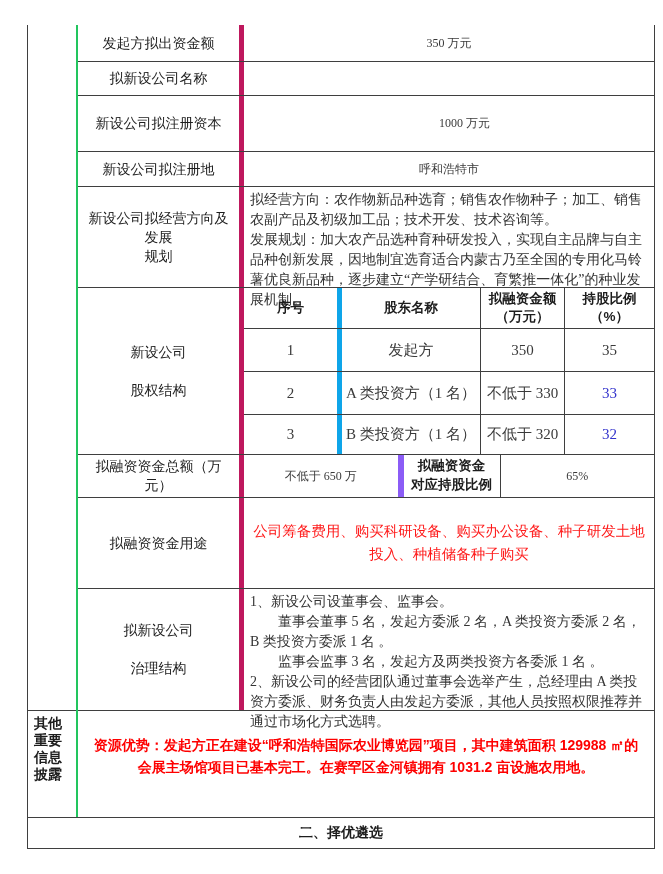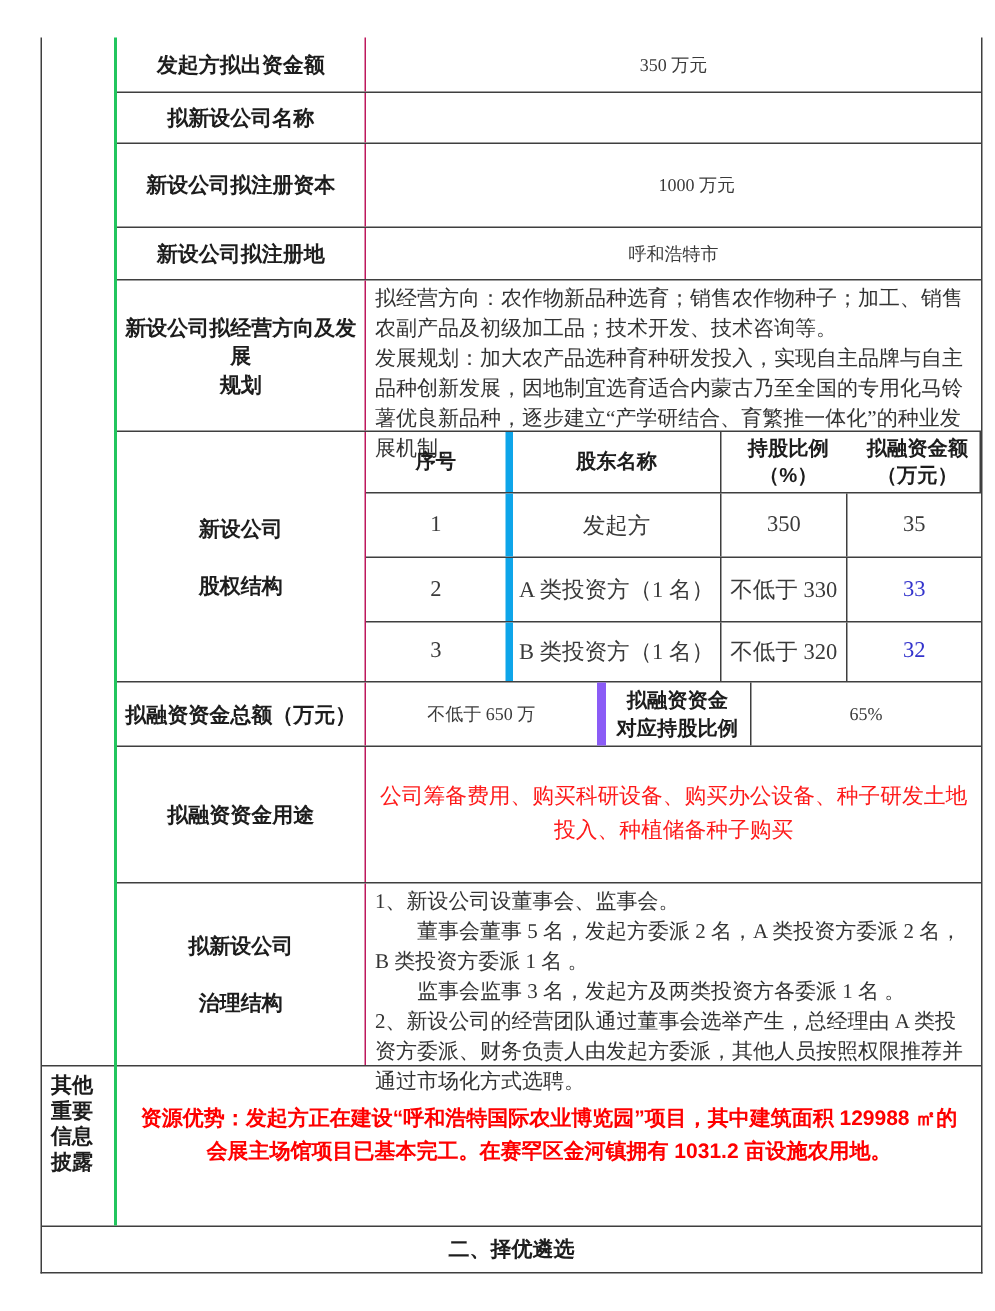--- a/index.html
+++ b/index.html
@@ -27,24 +27,24 @@
     height:106px; padding:4px 6px;
     font-family:"Liberation Sans", sans-serif; font-weight:bold;
     font-size:14px; line-height:17px; color:#1d1d1d;
     white-space:pre-line;
   }
 
   .main { flex:1; display:flex; flex-direction:column; }
   .row { display:flex; border-bottom:1px solid #3f3f3f; }
 
   .label-cell {
-    width:166px; border-right:1px solid #be185d;
+    width:166px; border-right:5px solid #be185d;
     display:flex; align-items:center; justify-content:center;
     text-align:center; padding:2px 5px;
-    font-family:"Liberation Sans", sans-serif; font-weight:bold;
+    font-family:"Liberation Sans", sans-serif; font-weight:normal;
     font-size:14px; line-height:19px; color:#1d1d1d;
     white-space:pre-line;
   }
   .value-cell {
     flex:1; display:flex; align-items:center; justify-content:center;
     text-align:left; font-size:12px; color:#3a3a3a; padding:2px 4px;
   }
   .para-cell {
     flex:1; display:block; text-align:left;
     font-size:14px; line-height:20px; color:#333333;
@@ -82,21 +82,21 @@
     font-size:13.5px; line-height:18px; color:#1d1d1d; white-space:pre-line;
   }
   .eq-data { font-size:15px; color:#3a3a3a; }
 
   
   .fin-c1 { width:117px; border-right:6px solid #8b5cf6; }
   .fin-c2 { width:97px;  border-right:1px solid #3f3f3f; }
   .fin-c3 { flex:1; }
   .fin-sublabel {
     display:flex; align-items:center; justify-content:center; text-align:center;
-    font-family:Liberation Sans, sans-serif; font-weight:bold;
+    font-family:Liberation Mono, monospace; font-weight:bold;
     font-size:13.5px; line-height:19px; color:#1d1d1d; white-space:pre-line; padding:1px 2px;
   }
 
   .red-center {
     flex:1; display:flex; align-items:center; justify-content:center;
     text-align:center; font-size:14.5px; line-height:23px;
     color:#fe1a1a; padding:2px 8px;
   }
 
   .disclosure-row { display:flex; height:106px; }
@@ -159,23 +159,23 @@
         </div>
 
         <div class="row h-r6">
           <div class="label-cell">新设公司
 
 股权结构</div>
           <div class="equity-inner">
             <div class="eq-row eq-h">
               <div class="eq-cell eq-head eq-c1">序号</div>
               <div class="eq-cell eq-head eq-c2">股东名称</div>
-              <div class="eq-cell eq-head eq-c4">持股比例（%）</div>
               <div class="eq-cell eq-head eq-c3">拟融资金额
 （万元）</div>
+              <div class="eq-cell eq-head eq-c4">持股比例（%）</div>
             </div>
             <div class="eq-row eq-d1">
               <div class="eq-cell eq-data eq-c1">1</div>
               <div class="eq-cell eq-data eq-c2">发起方</div>
               <div class="eq-cell eq-data eq-c3">350</div>
               <div class="eq-cell eq-data eq-c4" style="color: rgb(58, 58, 58);">35</div>
             </div>
             <div class="eq-row eq-d2">
               <div class="eq-cell eq-data eq-c1">2</div>
               <div class="eq-cell eq-data eq-c2">A 类投资方（1 名）</div>

